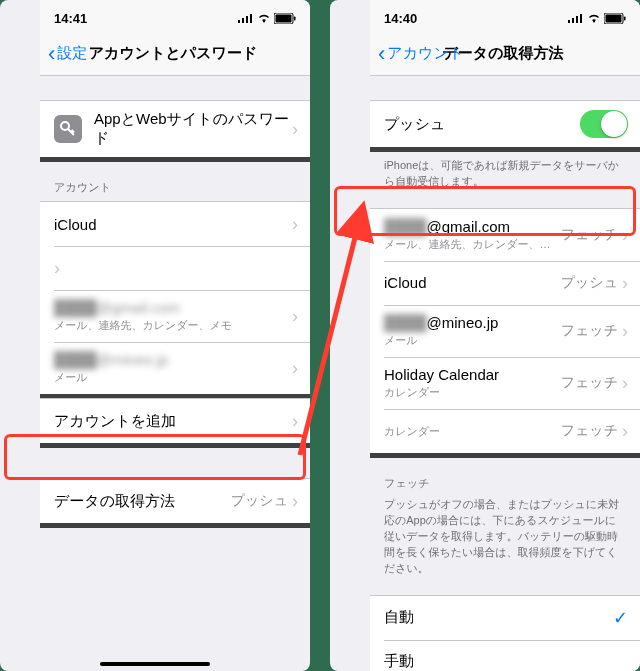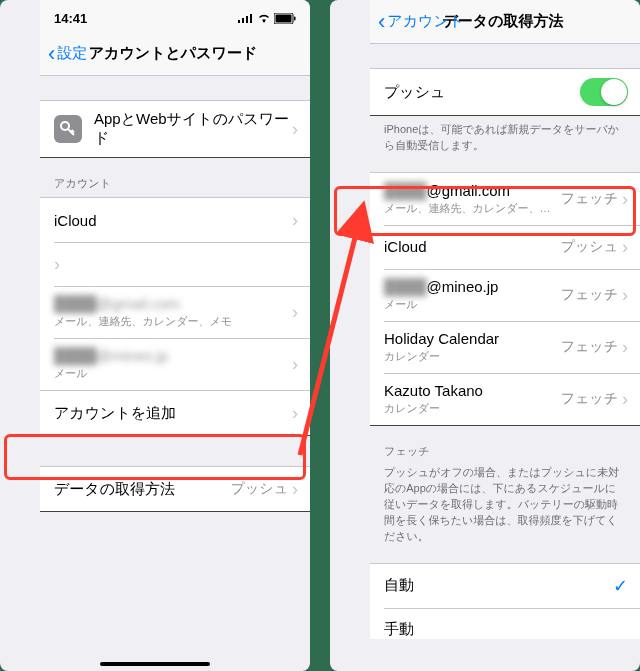--- a/index.html
+++ b/index.html
@@ -66,21 +66,21 @@
   .scroll { height: calc(100% - 76px); overflow: hidden; }
   .section-header {
     font-size: 11px;
     color: #6d6d72;
     padding: 18px 14px 6px 14px;
     letter-spacing: 0.2px;
   }
   .group {
     background: #fff;
     border-top: 1px solid #c8c7cc;
-    border-bottom: 1px solid #404040;
+    border-bottom: 5px solid #404040;
   }
   .cell {
     min-height: 44px;
     padding: 9px 12px 9px 14px;
     display: flex;
     align-items: center;
     position: relative;
   }
   .cell + .cell::before {
     content: "";
@@ -231,20 +231,40 @@
             </div>
           <span class="cell-value">プッシュ</span>
           <span class="chevron">›</span>
         </div>
       </div>
     </div>
     <div class="home-indicator"></div>
   </div>
 
   <div class="phone">
+    <div class="status-bar">
+      <span>14:40</span>
+      <span class="status-right">
+        <svg width="16" height="10" viewBox="0 0 16 10">
+            <rect x="0" y="7" width="2" height="3"></rect>
+            <rect x="4" y="5" width="2" height="5"></rect>
+            <rect x="8" y="3" width="2" height="7"></rect>
+            <rect x="12" y="1" width="2" height="9"></rect>
+          </svg>
+        <svg width="14" height="10" viewBox="0 0 14 10">
+            <path d="M7 9L9 7C8 6 6 6 5 7zM3 5C5 3 9 3 11 5L12 4C9 1 5 1 2 4z" fill="#000"></path>
+            <circle cx="7" cy="8.5" r="1"></circle>
+          </svg>
+        <svg width="22" height="11" viewBox="0 0 22 11">
+            <rect x="0" y="0" width="19" height="11" rx="2" fill="none" stroke="#000" stroke-width="1"></rect>
+            <rect x="1.5" y="1.5" width="16" height="8" rx="1" fill="#000"></rect>
+            <rect x="20" y="3.5" width="1.5" height="4" rx="0.7" fill="#000"></rect>
+          </svg>
+      </span>
+    </div>
     <div class="nav-bar">
       <div class="back-btn">
         <span class="chev">‹</span>
         <span>アカウント</span>
       </div>
       <div class="nav-title">データの取得方法</div>
     </div>
     <div class="scroll">
       <div class="spacer-24"></div>
       <div class="group">
@@ -284,21 +304,20 @@
           <div class="cell">
             <div class="cell-main">
               <div class="cell-title">Holiday Calendar</div>
               <div class="cell-sub">カレンダー</div>
             </div>
             <span class="cell-value">フェッチ</span>
             <span class="chevron">›</span>
           </div>
           <div class="cell">
             <div class="cell-main">
-              <div class="cell-title">Kazuto Takano</div>
               <div class="cell-sub">カレンダー</div>
             </div>
             <span class="cell-value">フェッチ</span>
             <span class="chevron">›</span>
           </div>
         </div>
       <div class="section-header">フェッチ</div>
       <div class="footer-text" style="padding-top:0">プッシュがオフの場合、またはプッシュに未対応のAppの場合には、下にあるスケジュールに従いデータを取得します。バッテリーの駆動時間を長く保ちたい場合は、取得頻度を下げてください。</div>
       <div class="spacer-8"></div>
       <div class="group" id="right-schedule">

